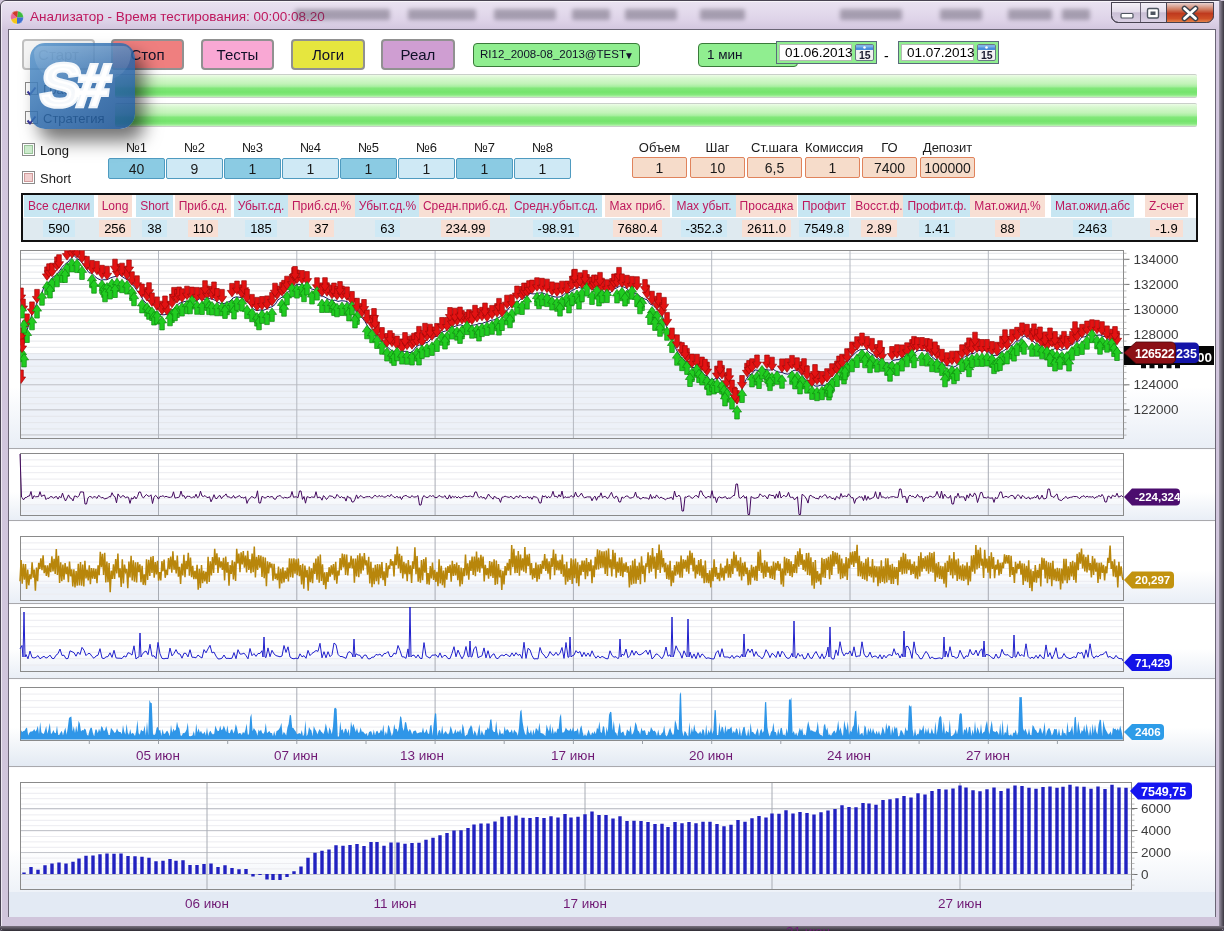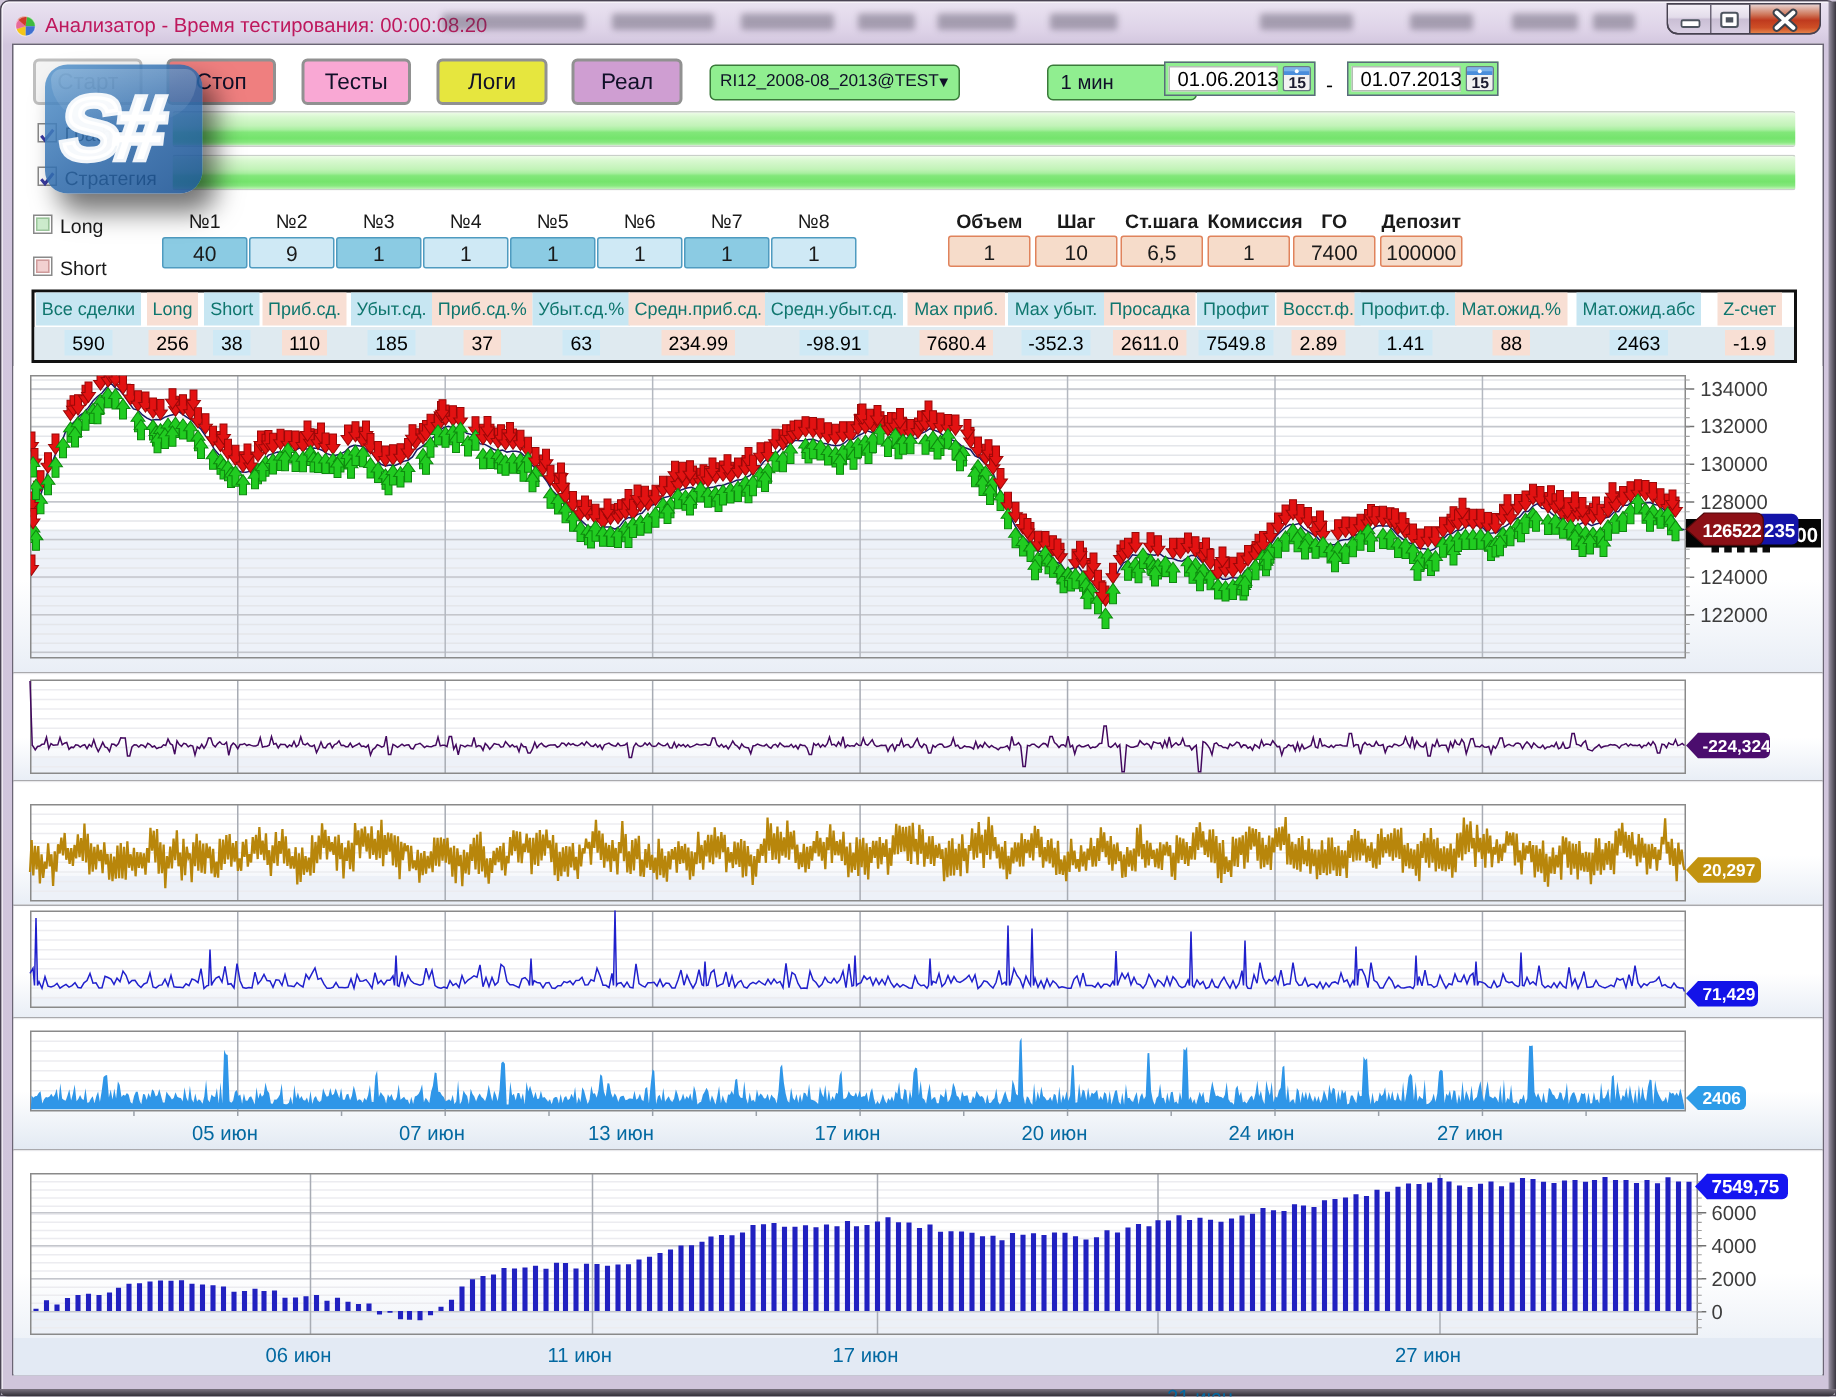--- a/index.html
+++ b/index.html
@@ -17,34 +17,34 @@
 .date { position:absolute; top:41px; width:101px; height:23px; background:#90ee90;
   border:1px solid #5a6b7c; font-size:13.5px; color:#000; }
 .dt { position:absolute; left:2px; top:2px; width:73px; height:17px; background:#fff;
   border:1px solid #b4bcb4; line-height:16px; padding-left:5px; }
 .cb { position:absolute; width:13px; height:13px; background:#fff; border:1px solid #8a8a8a; }
 .cblab { position:absolute; font-size:13px; color:#1a1a1a; }
 .nlab { position:absolute; top:140px; width:57px; text-align:center; font-size:13px; color:#1a1a1a; }
 .nin { position:absolute; top:157.5px; width:57px; height:21.5px; border:1px solid #4f9bc0; border-radius:2px;
   text-align:center; font-size:14px; line-height:20px; color:#1a1a1a; }
 .nd { background:#8bcbe3; } .nl { background:#cfe9f5; }
-.plab { position:absolute; top:140px; width:55px; text-align:center; font-size:13px; color:#1a1a1a;font-weight:bold; }
+.plab { position:absolute; top:140px; width:55px; text-align:center; font-size:13px; color:#1a1a1a; }
 .pin { position:absolute; top:156.5px; width:55px; height:21.5px; border:1px solid #e0835c; border-radius:2px;
   background:#f6dcca; text-align:center; font-size:14px; line-height:20px; color:#1a1a1a; }
 .stats { position:absolute; left:21px; top:192.5px; width:1177px; height:49px; border:2px solid #111;
   background:#fff; }
 .hrow { display:flex; height:23px; }
 .vrow { display:flex; height:22px; background:#dfeaf0; }
 .hc, .vc { display:flex; align-items:center; justify-content:center; flex:none; }
-.hc span { font-size:12px; color:#0f766e; padding:4px 4px; white-space:nowrap; }
+.hc span { font-size:12px; color:#be185d; padding:4px 4px; white-space:nowrap; }
 .vc span { font-size:13px; color:#000; padding:1px 5px; white-space:nowrap; }
 .bh { background:#c7e6f2; } .ph { background:#f8dfd4; }
 .bv { background:#cfe9f5; } .pv { background:#f8dfd4; }
 .sect { position:absolute; left:9px; width:1206px; }
-.xlab { position:absolute; width:60px; text-align:left; font-size:13.5px; color:#0369a1; }
+.xlab { position:absolute; width:60px; text-align:center; font-size:13.5px; color:#701a75; }
 .logo { position:absolute; left:30px; top:43px; width:105px; height:86px; border-radius:15px;
   background:linear-gradient(140deg, rgba(88,150,205,0.86) 0%, rgba(45,105,170,0.86) 50%, rgba(24,80,145,0.88) 100%);
   box-shadow:9px 12px 18px rgba(0,0,0,0.55); }
 .logo:before { content:""; position:absolute; left:4px; right:4px; top:3px; height:40%;
   border-radius:11px 11px 40px 40px; background:linear-gradient(180deg,rgba(255,255,255,0.20),rgba(255,255,255,0.03)); }
 .logo svg { position:absolute; left:0; top:0; }
 .divider { position:absolute; left:9px; width:1206px; height:2px;
   border-top:1px solid #a9a9ad; border-bottom:1px solid #fbfbfd; }
 </style></head><body>
 <div class="frame"></div>

